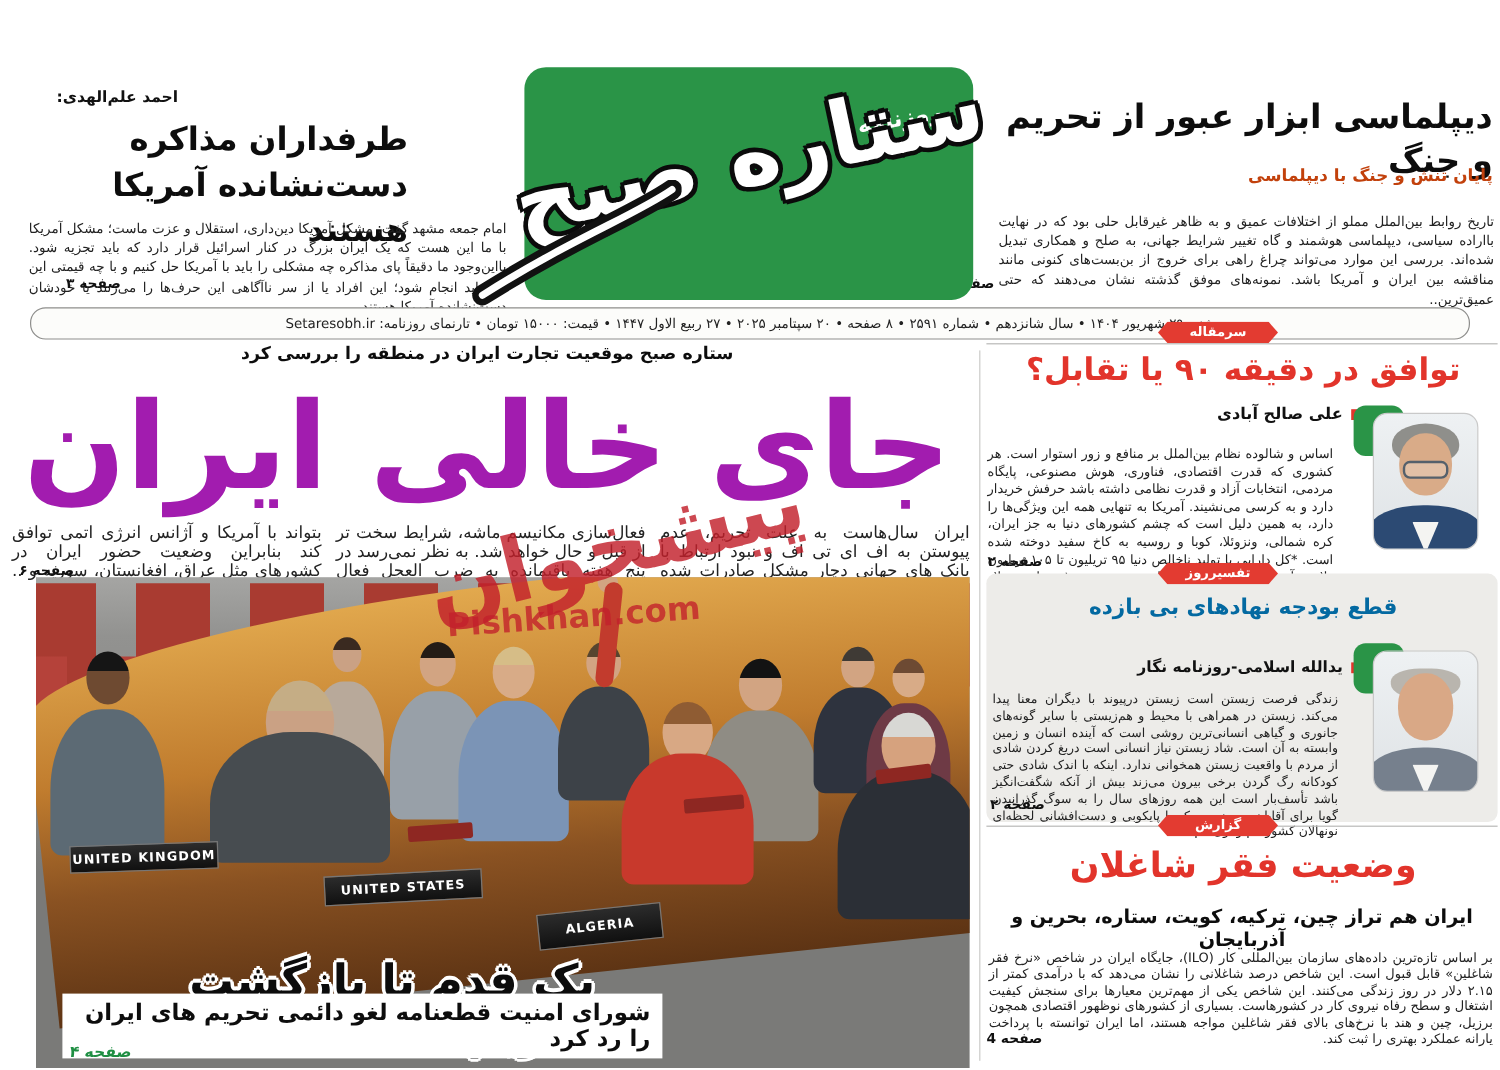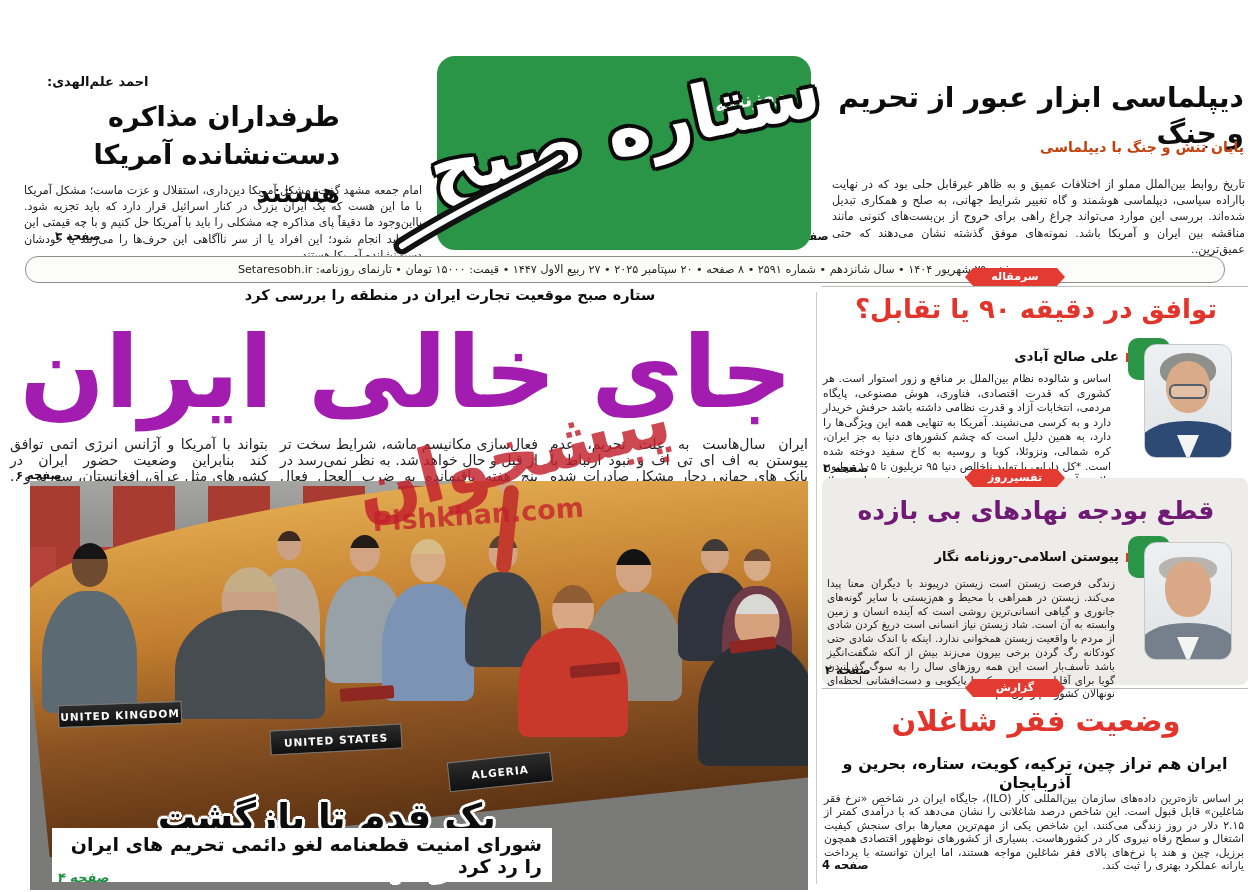--- a/index.html
+++ b/index.html
@@ -30,21 +30,21 @@
   .h-tr{left:830px;top:80px;width:414px;font-size:28px;line-height:36px;font-weight:bold;color:#0d0d0d;}
   .s-tr{left:830px;top:139px;width:414px;font-size:14px;font-weight:bold;color:#c2410c;}
   .b-tr{left:832px;top:177px;width:413px;font-size:11.2px;line-height:16.2px;}
   .p-tr{left:783px;top:229px;}
 
   
   .datebar{left:25px;top:256px;width:1198px;height:25px;border:1px solid #8e8e8c;border-radius:13px;
            background:#fcfcfa;font-size:11.2px;line-height:25px;text-align:center;color:#222;}
 
   
-  .k-ld{left:0;top:287px;width:812px;font-size:14.5px;font-weight:bold;color:#0d0d0d;margin-left:44px;}
+  .k-ld{left:0;top:287px;width:812px;font-size:14.5px;font-weight:bold;color:#0d0d0d;}
   .h-ld{left:0;top:304px;width:812px;font-size:100px;line-height:138px;font-weight:bold;color:#a21caf;white-space:nowrap;}
   .ldcol{top:436px;width:258px;font-size:14px;line-height:16px;}
   .c0{left:550px;} .c1{left:280px;} .c2{left:10px;}
   .p-ld{left:16px;top:468px;}
   .vdiv{left:816px;top:292px;width:1px;height:592px;background:#cbcbc9;}
 
   
   .photo{left:30px;top:481px;width:778px;height:409px;overflow:hidden;
          background:linear-gradient(#a5a5a3 0,#929290 12%,#858583 45%,#7a7a78 60%);z-index:1;}
   .crow{position:absolute;border-radius:4px;}
@@ -71,21 +71,21 @@
   .ph-p{left:28px;top:389px;font-size:13px;font-weight:bold;color:#1f8f43;transform:skewX(-8deg);z-index:6;}
   .wm-fa{left:352px;top:412px;font-size:74px;font-weight:bold;color:#c3202b;opacity:.82;transform:rotate(-14deg);z-index:50;}
   .wm-en{left:372px;top:499px;font-size:27px;font-weight:bold;color:#c3202b;opacity:.78;transform:rotate(-4deg);z-index:50;}
 
   
   .rule{position:absolute;height:1px;background:#b9b9b7;}
   .tab{position:absolute;height:18px;line-height:18px;background:#e33b31;color:#fff;font-size:11px;font-weight:bold;
        text-align:center;z-index:7;
        clip-path:polygon(0 50%,8px 0,calc(100% - 8px) 0,100% 50%,calc(100% - 8px) 100%,8px 100%);}
   .hA{left:826px;top:294px;width:420px;font-size:26px;font-weight:bold;color:#e2342b;}
-  .hB{left:826px;top:496px;width:420px;font-size:25px;font-weight:bold;color:#701a75;}
+  .hB{left:826px;top:496px;width:420px;font-size:18px;font-weight:bold;color:#0369a1;}
   .hC{left:826px;top:704px;width:420px;font-size:29px;font-weight:bold;color:#e2342b;}
   .subC{left:822px;top:754px;width:426px;font-size:16px;font-weight:bold;color:#0d0d0d;}
   .author{font-size:13.5px;font-weight:bold;color:#111;}
   .abullet{display:inline-block;width:9px;height:9px;background:#e2342b;margin-left:7px;vertical-align:middle;}
   .bA{left:823px;top:372px;width:288px;font-size:10.8px;line-height:14.6px;}
   .bB{left:827px;top:577px;width:288px;font-size:10.4px;line-height:13.8px;}
   .bC{left:824px;top:792px;width:420px;font-size:10.8px;line-height:13.4px;}
   .grayblock{left:822px;top:478px;width:426px;height:207px;background:#edece9;border-radius:8px;z-index:0;}
   .portrait{position:absolute;background:linear-gradient(#eef1f3,#dfe3e6);border:1px solid #c9c9c9;border-radius:12px;overflow:hidden;z-index:2;}
   .pt-hair{position:absolute;left:50%;transform:translateX(-50%);}
@@ -206,39 +206,39 @@
   <div class="abs fa ctr hA">توافق در دقیقه ۹۰ یا تقابل؟</div>
 
   <div class="pt-accent" style="left:1128px;top:338px;"></div>
   <div class="portrait" style="left:1144px;top:344px;width:86px;height:112px;">
     <i class="pt-hair" style="top:8px;width:56px;height:34px;border-radius:50% 50% 45% 45%;background:#8f8f8b"></i>
     <i class="pt-face" style="top:16px;width:44px;height:52px;background:#d9ab88"></i>
     <i class="pt-gl"></i>
     <i class="pt-suit" style="background:#2c4a73"></i>
     <i class="pt-shirt"></i>
   </div>
-  <div class="abs fa rt author" style="left:930px;top:348px;width:205px;">
+  <div class="abs fa rt author" style="left:930px;top:337px;width:205px;">
     <span class="abullet"></span><span>علی صالح آبادی</span>
   </div>
   <div class="abs fa just bodytext bA">اساس و شالوده نظام بین‌الملل بر منافع و زور استوار است. هر کشوری که قدرت اقتصادی، فناوری، هوش مصنوعی، پایگاه مردمی، انتخابات آزاد و قدرت نظامی داشته باشد حرفش خریدار دارد و به کرسی می‌نشیند. آمریکا به تنهایی همه این ویژگی‌ها را دارد، به همین دلیل است که چشم کشورهای دنیا به جز ایران، کره شمالی، ونزوئلا، کوبا و روسیه به کاخ سفید دوخته شده است. *کل دارایی یا تولید ناخالص دنیا ۹۵ تریلیون تا ۱۰۵ تریلیون دلار برآورد می‌شود. میانگین این دو عدد ۱۰۰ تریلیون دلار می‌شود...</div>
   <div class="abs fa pref" style="left:823px;top:461px;">صفحه ۲</div>
 
   <div class="abs grayblock"></div>
   <div class="tab" style="left:965px;top:469px;width:100px;">تفسیرروز</div>
   <div class="abs fa ctr hB">قطع بودجه نهادهای بی بازده</div>
 
   <div class="pt-accent" style="left:1128px;top:536px;"></div>
   <div class="portrait" style="left:1144px;top:542px;width:86px;height:116px;">
     <i class="pt-hair" style="top:14px;width:58px;height:26px;border-radius:50% 50% 60% 60%;background:#b9b5ae"></i>
     <i class="pt-face" style="top:18px;width:46px;height:56px;background:#d9a886"></i>
     <i class="pt-suit" style="background:#76808d"></i>
     <i class="pt-shirt"></i>
   </div>
   <div class="abs fa rt author" style="left:920px;top:549px;width:215px;font-size:13px;">
-    <span class="abullet"></span><span>پیوستن اسلامی-روزنامه نگار</span>
+    <span class="abullet"></span><span>یدالله اسلامی-روزنامه نگار</span>
   </div>
   <div class="abs fa just bodytext bB">زندگی فرصت زیستن است زیستن درپیوند با دیگران معنا پیدا می‌کند. زیستن در همراهی با محیط و هم‌زیستی با سایر گونه‌های جانوری و گیاهی انسانی‌ترین روشی است که آینده انسان و زمین وابسته به آن است. شاد زیستن نیاز انسانی است دریغ کردن شادی از مردم با واقعیت زیستن همخوانی ندارد. اینکه با اندک شادی حتی کودکانه رگ گردن برخی بیرون می‌زند بیش از آنکه شگفت‌انگیز باشد تأسف‌بار است این همه روزهای سال را به سوگ گذرانیدن گویا برای آقایان بس نیست که با پایکوبی و دست‌افشانی لحظه‌ای نونهالان کشور هم زانوی غم..</div>
   <div class="abs fa pref" style="left:825px;top:663px;">صفحه ۲</div>
 
   <div class="rule" style="left:822px;top:688px;width:426px;"></div>
   <div class="tab" style="left:965px;top:679px;width:100px;">گزارش</div>
   <div class="abs fa ctr hC">وضعیت فقر شاغلان</div>
   <div class="abs fa ctr subC">ایران هم تراز چین، ترکیه، کویت، ستاره، بحرین و آذربایجان</div>
   <div class="abs fa just bodytext bC">بر اساس تازه‌ترین داده‌های سازمان بین‌المللی کار (ILO)، جایگاه ایران در شاخص «نرخ فقر شاغلین» قابل قبول است. این شاخص درصد شاغلانی را نشان می‌دهد که با درآمدی کمتر از ۲.۱۵ دلار در روز زندگی می‌کنند. این شاخص یکی از مهم‌ترین معیارها برای سنجش کیفیت اشتغال و سطح رفاه نیروی کار در کشورهاست. بسیاری از کشورهای نوظهور اقتصادی همچون برزیل، چین و هند با نرخ‌های بالای فقر شاغلین مواجه هستند، اما ایران توانسته با پرداخت یارانه عملکرد بهتری را ثبت کند.</div>
   <div class="abs fa pref" style="left:822px;top:858px;">صفحه 4</div>

